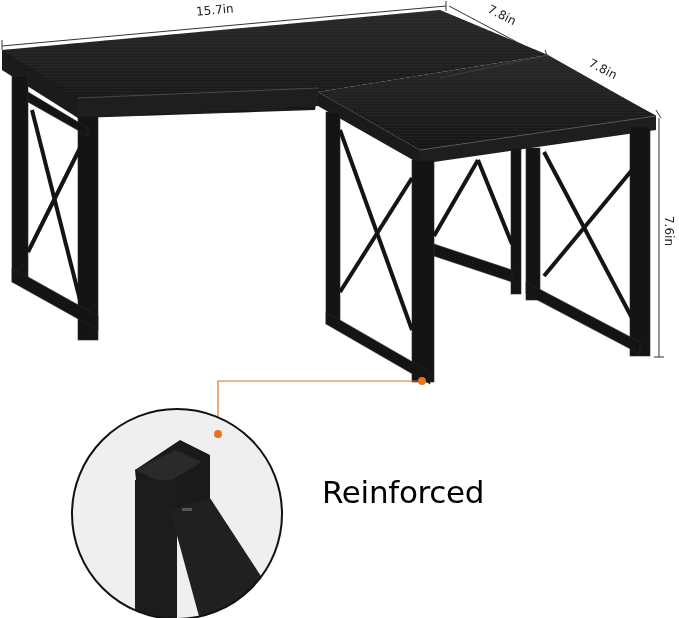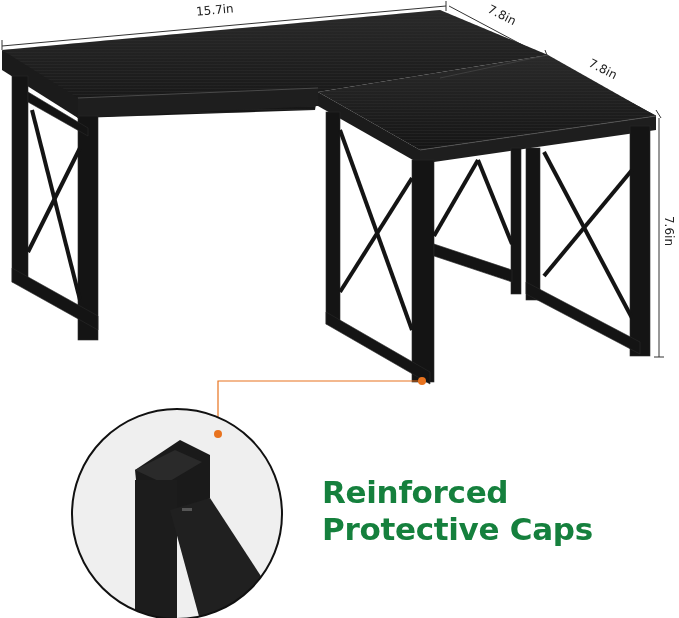--- a/index.html
+++ b/index.html
@@ -1,20 +1,20 @@
 <!DOCTYPE html>
 <html><head>
 <meta charset="utf-8">
 <style>
   html, body { margin:0; padding:0; background:#ffffff; }
   body { width:679px; height:618px; position:relative; overflow:hidden; font-family:"DejaVu Sans", sans-serif; }
   .stage { position:absolute; left:0; top:0; width:679px; height:618px; }
   svg { position:absolute; left:0; top:0; }
   .dim-label { position:absolute; font-family:"DejaVu Sans", sans-serif; font-size:12px; color:#222; white-space:nowrap; }
-  .headline { position:absolute; left:322px; top:474px; font-family:"DejaVu Sans", sans-serif; font-weight:bold; font-size:31px; line-height:37px; color:#15803d; letter-spacing:-0.3px; }
+  .headline { position:absolute; left:322px; top:474px; font-family:"DejaVu Sans", sans-serif; font-weight:normal; font-size:31px; line-height:37px; color:#000000; letter-spacing:-0.3px; }
   .headline div { white-space:nowrap; }
 </style>
 </head>
 <body>
 
 <div class="stage">
 
   <svg width="679" height="618" viewBox="0 0 679 618">
     <defs>
       <linearGradient id="topGrad" x1="0" y1="0" x2="0" y2="1">
@@ -105,15 +105,14 @@
     </g>
   </svg>
 
   <span class="dim-label" style="left:196px;top:3px;transform:rotate(-5deg);">15.7in</span>
   <span class="dim-label" style="left:487px;top:8px;transform:rotate(27deg);">7.8in</span>
   <span class="dim-label" style="left:588px;top:62px;transform:rotate(27deg);">7.8in</span>
   <span class="dim-label" style="left:654px;top:224px;transform:rotate(90deg);">7.6in</span>
 
   <div class="headline">
     <div>Reinforced</div>
-    <div>Protective Caps</div>
   </div>
 </div>
 
 </body></html>

